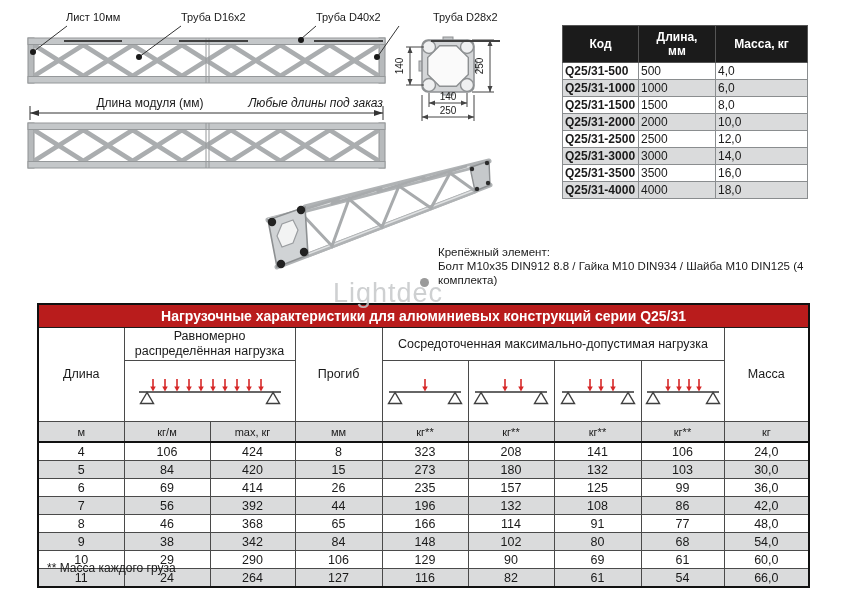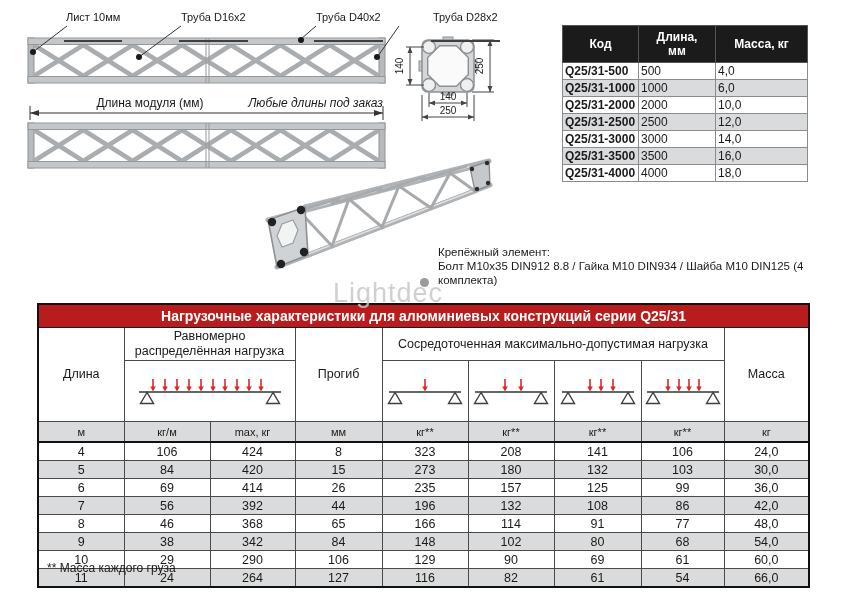--- a/index.html
+++ b/index.html
@@ -206,20 +206,25 @@
     <tbody>
         <tr>
           <td>Q25/31-500</td>
           <td>500</td>
           <td>4,0</td>
         </tr>
         <tr>
           <td>Q25/31-1000</td>
           <td>1000</td>
           <td>6,0</td>
+        </tr>
+        <tr>
+          <td>Q25/31-1500</td>
+          <td>1500</td>
+          <td>8,0</td>
         </tr>
         <tr>
           <td>Q25/31-2000</td>
           <td>2000</td>
           <td>10,0</td>
         </tr>
         <tr>
           <td>Q25/31-2500</td>
           <td>2500</td>
           <td>12,0</td>

